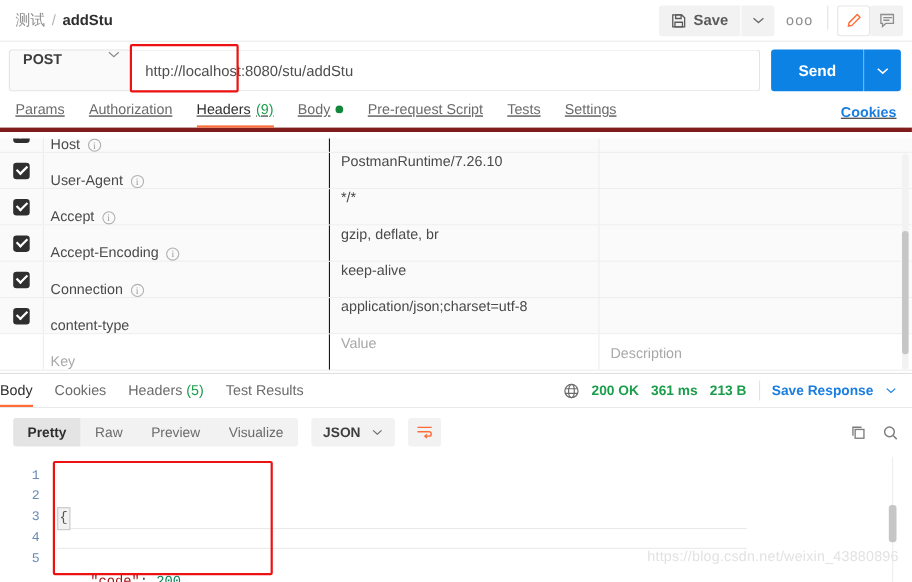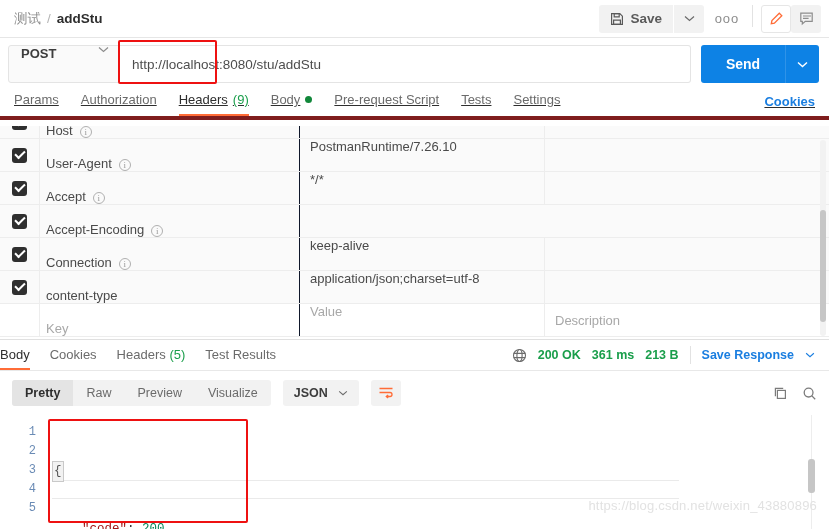--- a/index.html
+++ b/index.html
@@ -422,20 +422,23 @@
     </div>
 
     <div class="hrow">
       <div class="cb-cell">
         <div class="cbx"></div>
       </div>
       <div class="k-cell">
         <span>Accept-Encoding</span>
         <span class="info-i">i</span>
       </div>
+      <div class="v-cell">
+        <span>gzip, deflate, br</span>
+      </div>
       <div class="d-cell">
         <span></span>
       </div>
     </div>
 
     <div class="hrow">
       <div class="cb-cell">
         <div class="cbx"></div>
       </div>
       <div class="k-cell">

